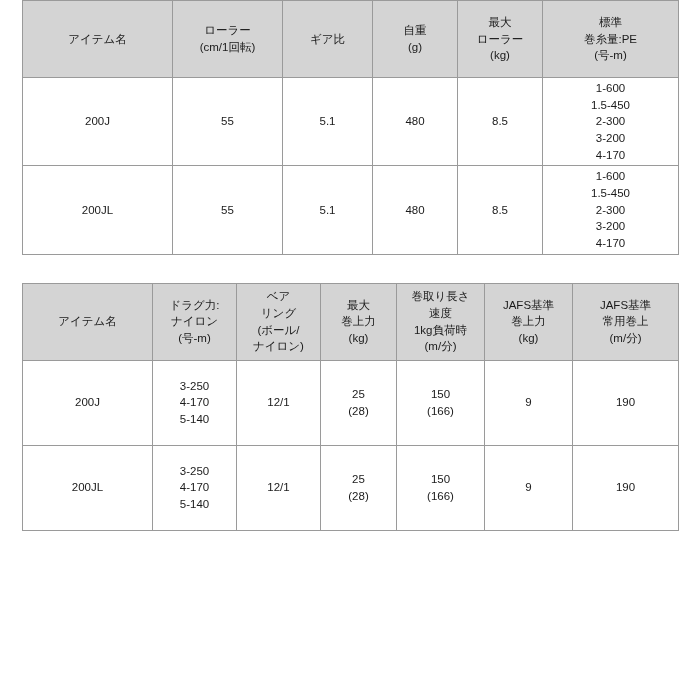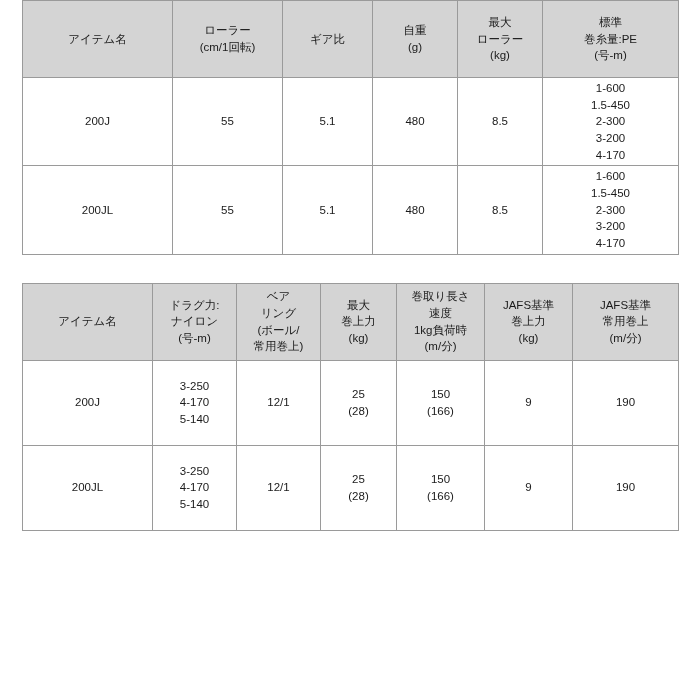--- a/index.html
+++ b/index.html
@@ -160,21 +160,21 @@
         </th>
         <th class="cell-lines">
           <span>ドラグ力:</span>
           <span>ナイロン</span>
           <span>(号-m)</span>
         </th>
         <th class="cell-lines">
           <span>ベア</span>
           <span>リング</span>
           <span>(ボール/</span>
-          <span>常用巻上)</span>
+          <span>ナイロン)</span>
         </th>
         <th class="cell-lines">
           <span>最大</span>
           <span>巻上力</span>
           <span>(kg)</span>
         </th>
         <th class="cell-lines">
           <span>巻取り長さ</span>
           <span>速度</span>
           <span>1kg負荷時</span>

